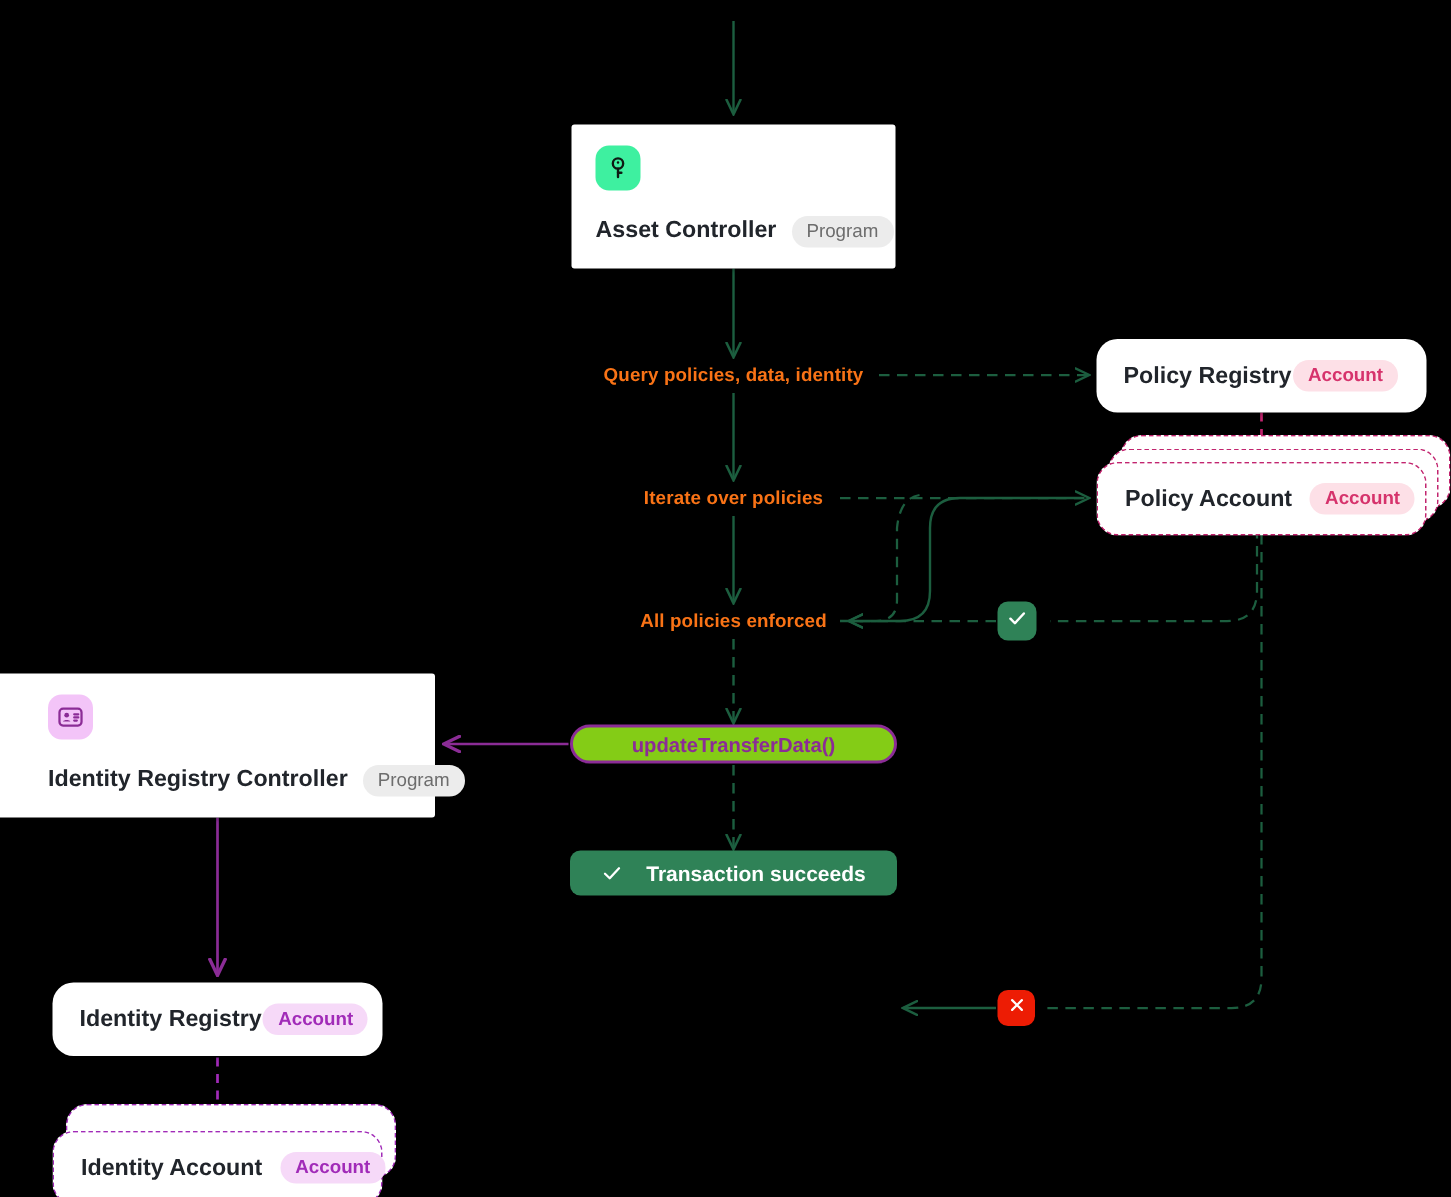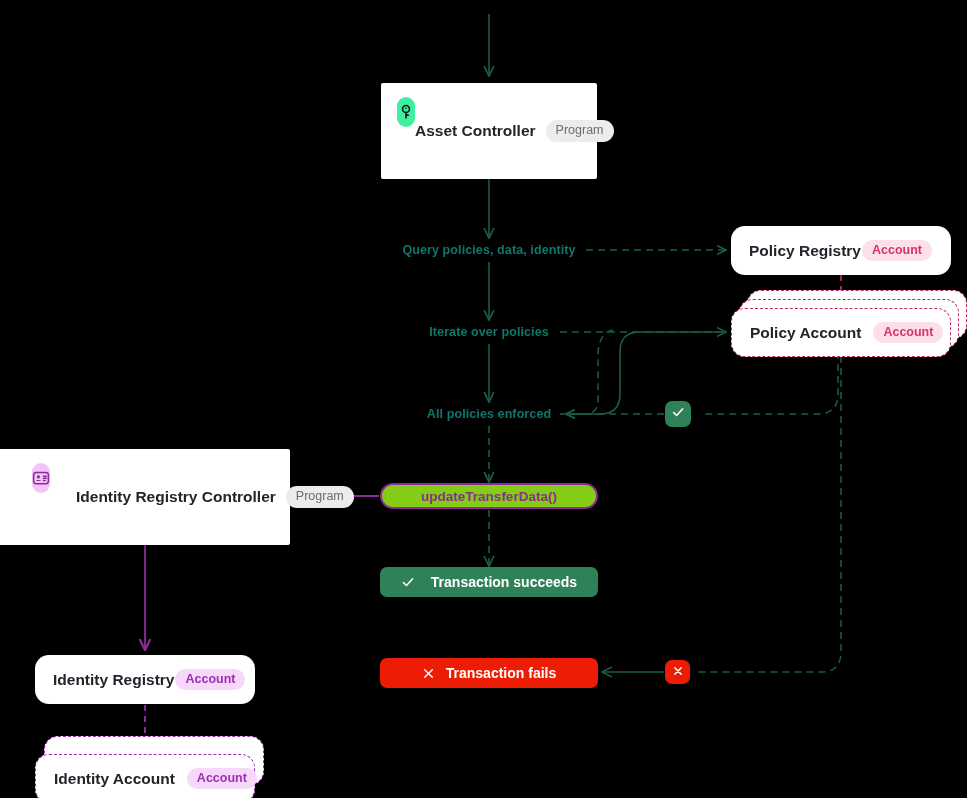--- a/index.html
+++ b/index.html
@@ -31,21 +31,21 @@
     position: absolute;
     box-sizing: border-box;
   }
 
   
   .program-card {
     background: #ffffff;
     border-radius: 2px;
     box-shadow: 0 1px 3px rgba(0,0,0,0.35);
     display: flex;
-    flex-direction: row;
+    flex-direction: column;
     justify-content: space-between;
     padding: 14px 16px 14px 16px;
   }
   .prog-icon {
     width: 30px;
     height: 30px;
     border-radius: 9px;
     display: flex;
     align-items: center;
     justify-content: center;
@@ -119,21 +119,21 @@
     align-items: center;
     gap: 12px;
     padding: 0 18px;
   }
 
   
   .flow-label {
     position: absolute;
     font-size: 12.5px;
     font-weight: bold;
-    color: #0f766e;
+    color: #f97316;
     white-space: nowrap;
     transform: translate(-50%, -50%);
     letter-spacing: 0.1px;
   }
 
   
   .fn-pill {
     background: #84cc16;
     border: 2px solid #8b2c96;
     border-radius: 16px;
@@ -323,28 +323,20 @@
 
   <div class="node banner banner-success" style="left:380px; top:567px; width:218px; height:30px;">
     <span class="banner-glyph">
       <svg width="14" height="14" viewBox="0 0 24 24" fill="none" stroke="#ffffff" stroke-width="2.6" stroke-linecap="round" stroke-linejoin="round">
         <path d="M4 12.8 L9.4 18 L20 6.6"></path>
       </svg>
     </span>
     <span>Transaction succeeds</span>
   </div>
 
-  <div class="node banner banner-fail" style="left:380px; top:658px; width:218px; height:30px;">
-    <span class="banner-glyph">
-      <svg width="13" height="13" viewBox="0 0 24 24" fill="none" stroke="#ffffff" stroke-width="2.6" stroke-linecap="round" stroke-linejoin="round">
-        <path d="M5 5 L19 19 M19 5 L5 19"></path>
-      </svg>
-    </span>
-    <span>Transaction fails</span>
-  </div>
 
   <div class="node status-badge status-ok" style="left:665px; top:401px; width:26px; height:26px;">
     <span>
       <svg width="14" height="14" viewBox="0 0 24 24" fill="none" stroke="#ffffff" stroke-width="2.8" stroke-linecap="round" stroke-linejoin="round">
         <path d="M4.5 12.8 L9.6 18 L19.8 6.8"></path>
       </svg>
     </span>
   </div>
 
   <div class="node status-badge status-err" style="left:665px; top:660px; width:25px; height:24px;">

